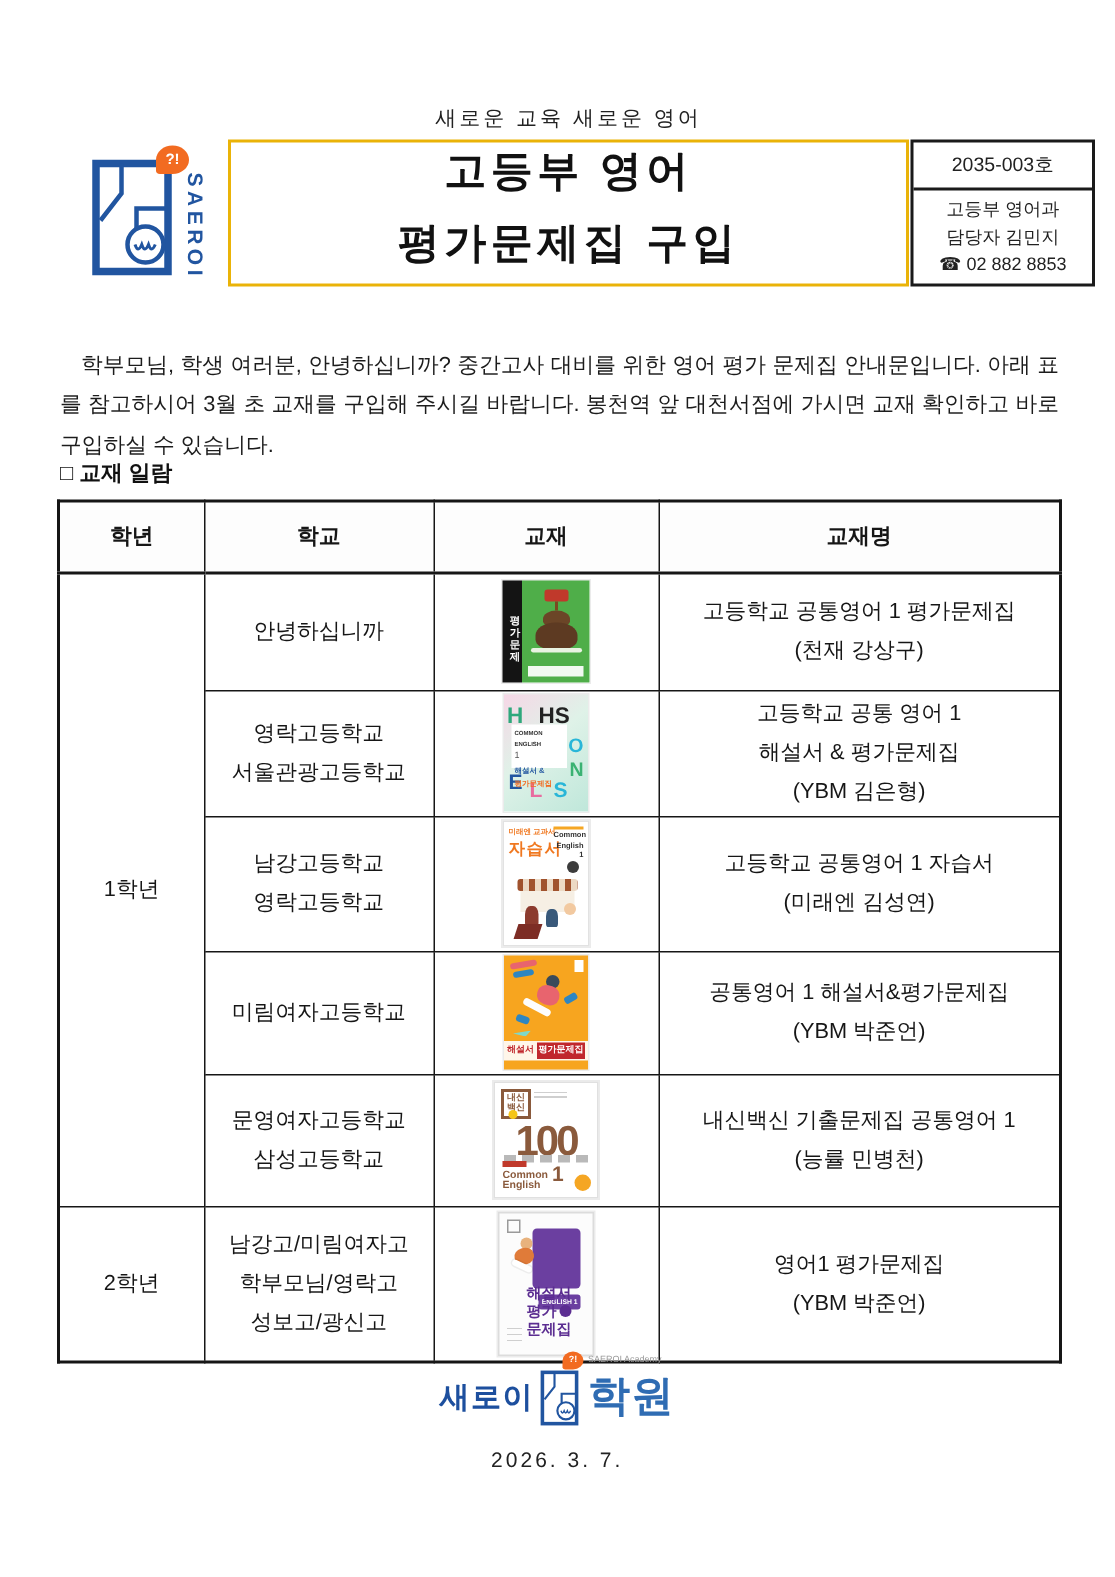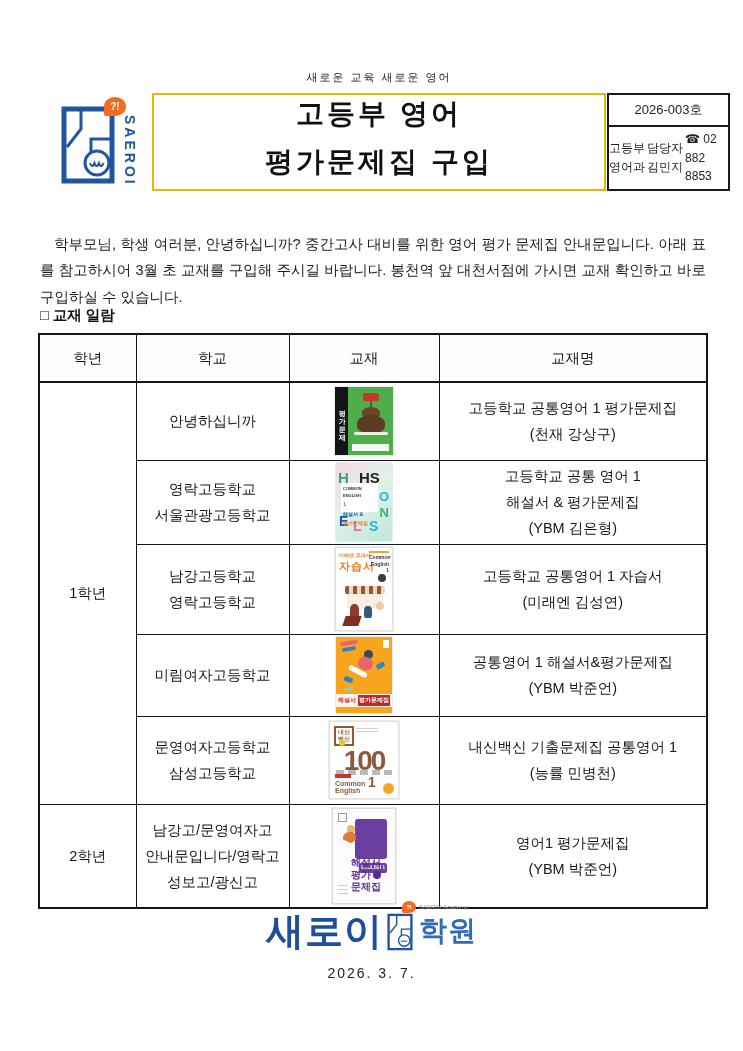--- a/index.html
+++ b/index.html
@@ -2,47 +2,47 @@
 <html><head>
 <meta charset="utf-8">
 <style>
   html,body{margin:0;padding:0;background:#ffffff;}
   .page{
     position:relative;width:743px;height:1051px;background:#fff;margin:0 auto;
     font-family:"Liberation Sans","DejaVu Sans",sans-serif;color:#161616;overflow:hidden;
   }
   
   .slogan{position:absolute;left:152px;top:70px;width:454px;text-align:center;
-    font-size:11px;letter-spacing:2px;color:#222;}
+    font-size:14px;letter-spacing:2px;color:#222;}
   .logo{position:absolute;left:60px;top:99px;width:100px;height:92px;}
   .logo-icon{position:absolute;left:0;top:6px;}
   .logo-bubble{position:absolute;left:44px;top:-2px;width:22px;height:19px;background:#f26b21;
     border-radius:50% 50% 50% 12%;color:#fff;font-size:10px;font-weight:bold;
     display:flex;align-items:center;justify-content:center;}
   .logo-vtext{position:absolute;left:62px;top:16px;writing-mode:vertical-rl;
     font-size:14px;font-weight:bold;color:#2155a0;letter-spacing:3px;}
   .title-box{position:absolute;left:152px;top:93px;width:450px;height:94px;
     border:2px solid #eab308;display:flex;flex-direction:column;align-items:center;
     gap:10px;}
   .title-line{font-size:28px;font-weight:bold;letter-spacing:3px;color:#111;}
   .info-box{position:absolute;left:607px;top:93px;width:119px;height:94px;border:2px solid #1a1a1a;}
   .info-top{height:30px;border-bottom:2px solid #1a1a1a;display:flex;align-items:center;
     justify-content:center;font-size:13px;color:#222;}
-  .info-bottom{height:62px;display:flex;align-items:center;
+  .info-bottom{height:62px;display:flex;flex-direction:column;align-items:center;
     justify-content:center;font-size:12px;line-height:1.55;color:#222;}
   
   .body-text{position:absolute;left:40px;top:216px;width:666px;font-size:14.5px;
     line-height:1.85;text-align:justify;text-indent:14px;color:#1c1c1c;}
   .section-heading{position:absolute;left:40px;top:306px;font-size:14.5px;font-weight:bold;color:#111;}
   
   .book-table{position:absolute;left:38px;top:333px;width:668px;border-collapse:collapse;
     border:2px solid #161616;table-layout:fixed;}
   .book-table th,.book-table td{border:1px solid #161616;text-align:center;vertical-align:middle;
     font-size:14.5px;line-height:1.8;padding:2px;}
-  .book-table thead th{height:42px;font-weight:normal;border-bottom:2px solid #161616;background:#fdfdfd;}
+  .book-table thead th{height:42px;font-weight:bold;border-bottom:2px solid #161616;background:#fdfdfd;}
   .cell-line{display:block;}
   
   .book{position:relative;margin:0 auto;box-shadow:0 0 0 1px rgba(0,0,0,.08);}
   
   .book1{width:58px;height:68px;display:flex;}
   .b1-spine{width:13px;background:#141414;color:#fff;writing-mode:vertical-rl;font-size:7px;
     letter-spacing:1px;display:flex;align-items:center;justify-content:center;font-weight:bold;}
   .b1-main{flex:1;background:#4fae49;position:relative;}
   .b1-sign{position:absolute;top:6px;left:50%;transform:translateX(-50%);width:16px;height:8px;
     background:#c0392b;border-radius:2px;}
@@ -132,21 +132,21 @@
   .b6-text{position:absolute;bottom:10px;left:18px;text-align:left;line-height:1.2;
     font-size:10px;font-weight:bold;color:#5b2d91;}
   .b6-text .t-line{display:block;}
   .b6-dot{display:inline-block;width:8px;height:8px;background:#5b2d91;border-radius:50%;
     vertical-align:middle;margin-left:2px;}
   .b6-lines{position:absolute;bottom:6px;left:5px;width:10px;height:12px;
     background:repeating-linear-gradient(#cfcfcf 0 1px,#fcfcfc 1px 4px);}
   
   .footer-logo{position:absolute;left:0;top:903px;width:743px;height:56px;
     display:flex;align-items:center;justify-content:center;}
-  .fl-text1{font-size:38px;font-weight:bold;color:#1d4f9e;letter-spacing:1px;}
+  .fl-text1{font-size:20px;font-weight:bold;color:#1d4f9e;letter-spacing:1px;}
   .fl-text2{font-size:28px;font-weight:bold;color:#2f6cb3;letter-spacing:1px;}
   .fl-iconwrap{position:relative;width:30px;height:40px;margin:0 3px;}
   .fl-bubble{position:absolute;top:-10px;left:16px;width:14px;height:12px;background:#f26b21;
     border-radius:50% 50% 50% 12%;color:#fff;font-size:6px;font-weight:bold;
     display:flex;align-items:center;justify-content:center;}
   .fl-academy{position:absolute;top:-7px;left:33px;font-size:6px;color:#9a9a9a;white-space:nowrap;}
   .fl-icon{position:absolute;left:0;top:2px;}
   .date{position:absolute;left:0;top:965px;width:743px;text-align:center;font-size:14px;
     color:#222;letter-spacing:2px;}
 </style>
@@ -168,21 +168,21 @@
     <div class="logo-bubble">?!</div>
     <div class="logo-vtext">SAEROI</div>
   </div>
 
   <div class="title-box">
     <div class="title-line">고등부 영어</div>
     <div class="title-line">평가문제집 구입</div>
   </div>
 
   <div class="info-box">
-    <div class="info-top">2026-003호</div>
+    <div class="info-top">2035-003호</div>
     <div class="info-bottom">
       <span>고등부 영어과</span>
       <span>담당자 김민지</span>
       <span>☎ 02 882 8853</span>
     </div>
   </div>
 
   <p class="body-text">학부모님, 학생 여러분, 안녕하십니까? 중간고사 대비를 위한 영어 평가 문제집 안내문입니다. 아래 표를 참고하시어 3월 초 교재를 구입해 주시길 바랍니다. 봉천역 앞 대천서점에 가시면 교재 확인하고 바로 구입하실 수 있습니다.</p>
   <div class="section-heading">□ 교재 일람</div>
 
@@ -328,22 +328,22 @@
           </div>
         </td>
         <td>
           <span class="cell-line">내신백신 기출문제집 공통영어 1</span>
           <span class="cell-line">(능률 민병천)</span>
         </td>
       </tr>
       <tr style="height:104px;">
         <td>2학년</td>
         <td>
-          <span class="cell-line">남강고/문영여자고</span>
-          <span class="cell-line">안내문입니다/영락고</span>
+          <span class="cell-line">남강고/미림여자고</span>
+          <span class="cell-line">학부모님/영락고</span>
           <span class="cell-line">성보고/광신고</span>
         </td>
         <td>
           <div class="book book6">
             <div class="b6-corner"></div>
             <div class="b6-square"></div>
             <div class="b6-fig-head"></div>
             <div class="b6-fig-body"></div>
             <div class="b6-fig-leg"></div>
             <div class="b6-label">ENGLISH 1</div>

